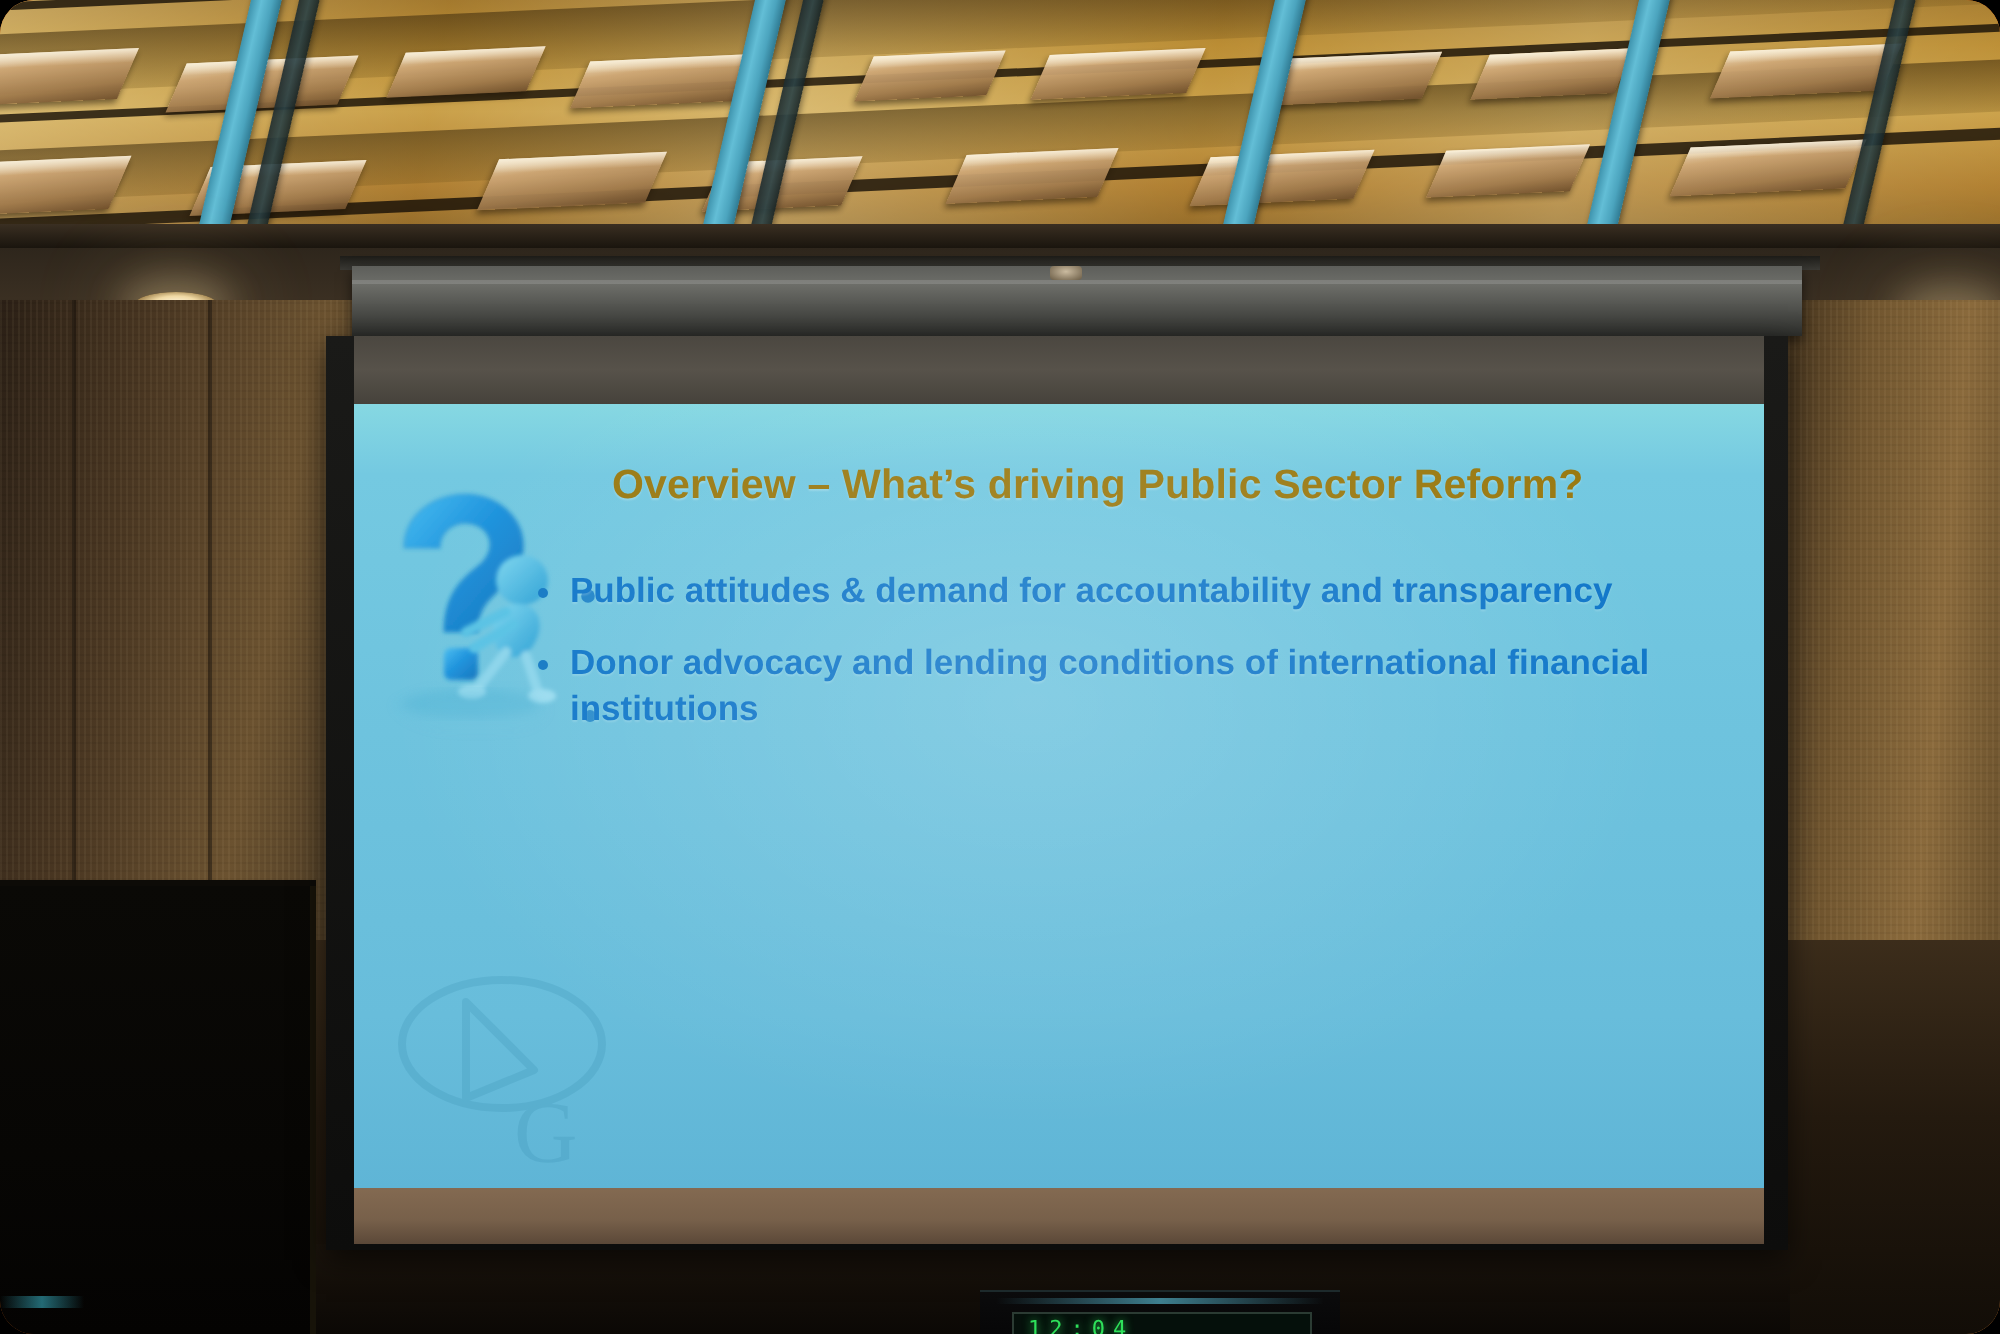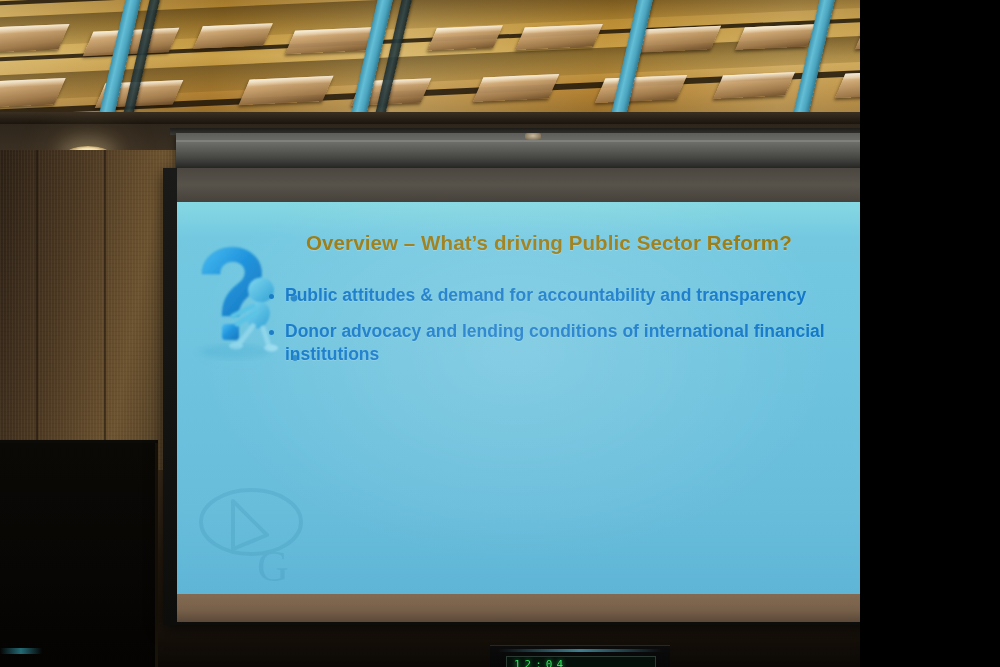--- a/index.html
+++ b/index.html
@@ -1,23 +1,24 @@
 <!DOCTYPE html>
 <html><head>
 <meta charset="utf-8">
 <title>Conference Room Projection</title>
 <style>
   html,body{margin:0;padding:0;background:#000;}
   body{font-family:"Liberation Sans", sans-serif;}
 
   #scene{
     position:relative;
-    width:860px;height:667px;
+    width:1000px;height:667px;
     overflow:hidden;
     background:#f97316;
+    border-radius:17px;
   }
 
   
   .ceiling{
     position:absolute;left:0;top:0;width:1000px;height:124px;
     background:
       linear-gradient(180deg,#9b7028 0%,#b4852f 18%,#c59a45 45%,#a8762c 75%,#7e5a22 100%);
     overflow:hidden;
   }
   .ceil-sheen{

